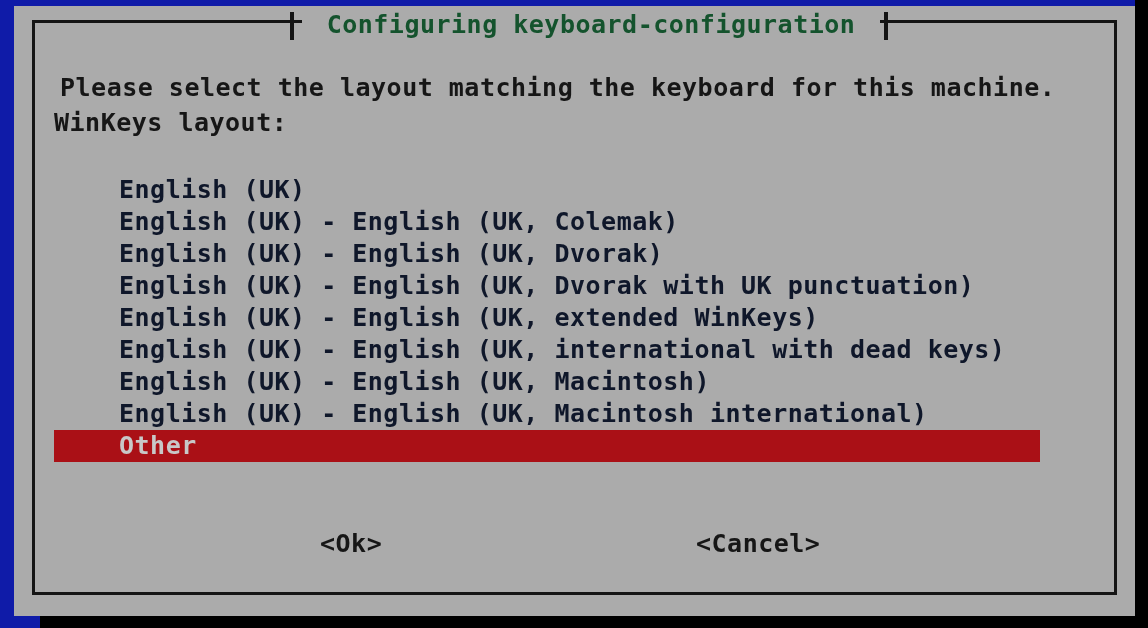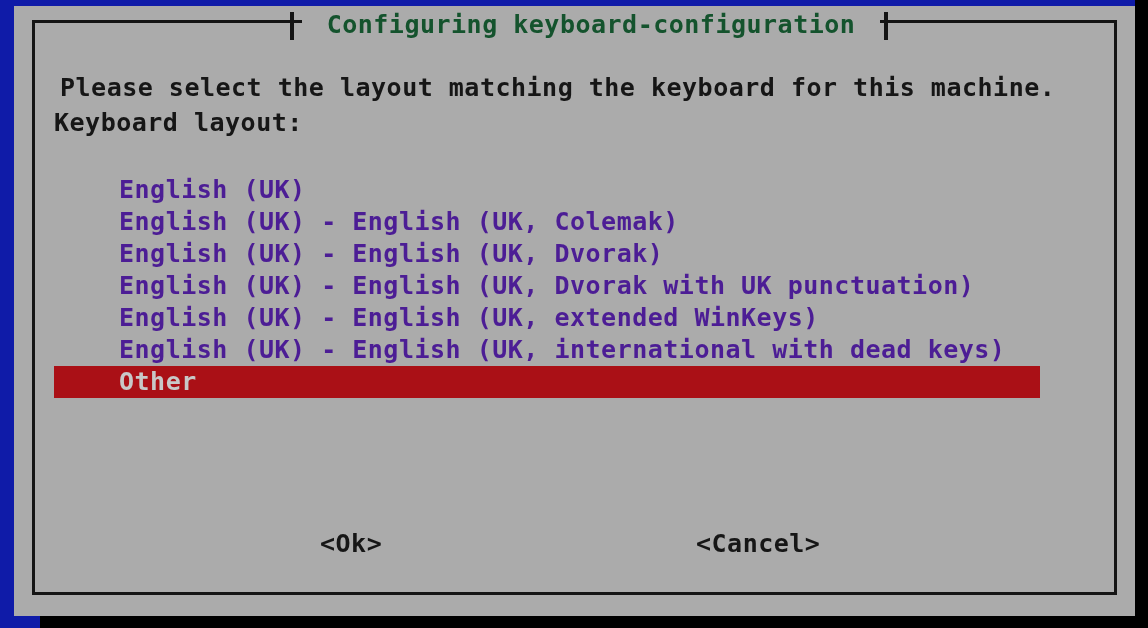--- a/index.html
+++ b/index.html
@@ -101,21 +101,21 @@
     position: absolute;
     left: 40px;
     top: 168px;
     width: 1040px;
   }
   .choice-row {
     position: relative;
     height: 32px;
     line-height: 32px;
     padding-left: 65px;
-    color: #4c1d95;
+    color: #0f172a;
     font-size: 25px;
     letter-spacing: 0.5px;
     white-space: pre;
     font-weight: bold;
     box-sizing: border-box;
   }
   .choice-row.selected {
     background: #aa1016;
     color: #c8c8c8;
     width: 986px;
@@ -156,29 +156,31 @@
 
     <div id="frame"></div>
 
     <div class="title-tick" id="tick-left"></div>
     <div class="title-tick" id="tick-right"></div>
 
     <div id="title">Configuring keyboard-configuration</div>
 
     <div class="body-text" id="prompt-text">Please select the layout matching the keyboard for this machine.</div>
 
-    <div class="body-text" id="field-label">Keyboard layout:</div>
+    <div class="body-text" id="field-label">WinKeys layout:</div>
 
     <div id="choice-list">
         <div class="choice-row">English (UK)</div>
         <div class="choice-row">English (UK) - English (UK, Colemak)</div>
         <div class="choice-row">English (UK) - English (UK, Dvorak)</div>
         <div class="choice-row">English (UK) - English (UK, Dvorak with UK punctuation)</div>
         <div class="choice-row">English (UK) - English (UK, extended WinKeys)</div>
         <div class="choice-row">English (UK) - English (UK, international with dead keys)</div>
+        <div class="choice-row">English (UK) - English (UK, Macintosh)</div>
+        <div class="choice-row">English (UK) - English (UK, Macintosh international)</div>
         <div class="choice-row selected">Other</div>
       </div>
 
     <div id="button-row">
       <div class="dialog-button" id="ok-button">&lt;Ok&gt;</div>
       <div class="dialog-button" id="cancel-button">&lt;Cancel&gt;</div>
     </div>
 
   </div>
 </div>

